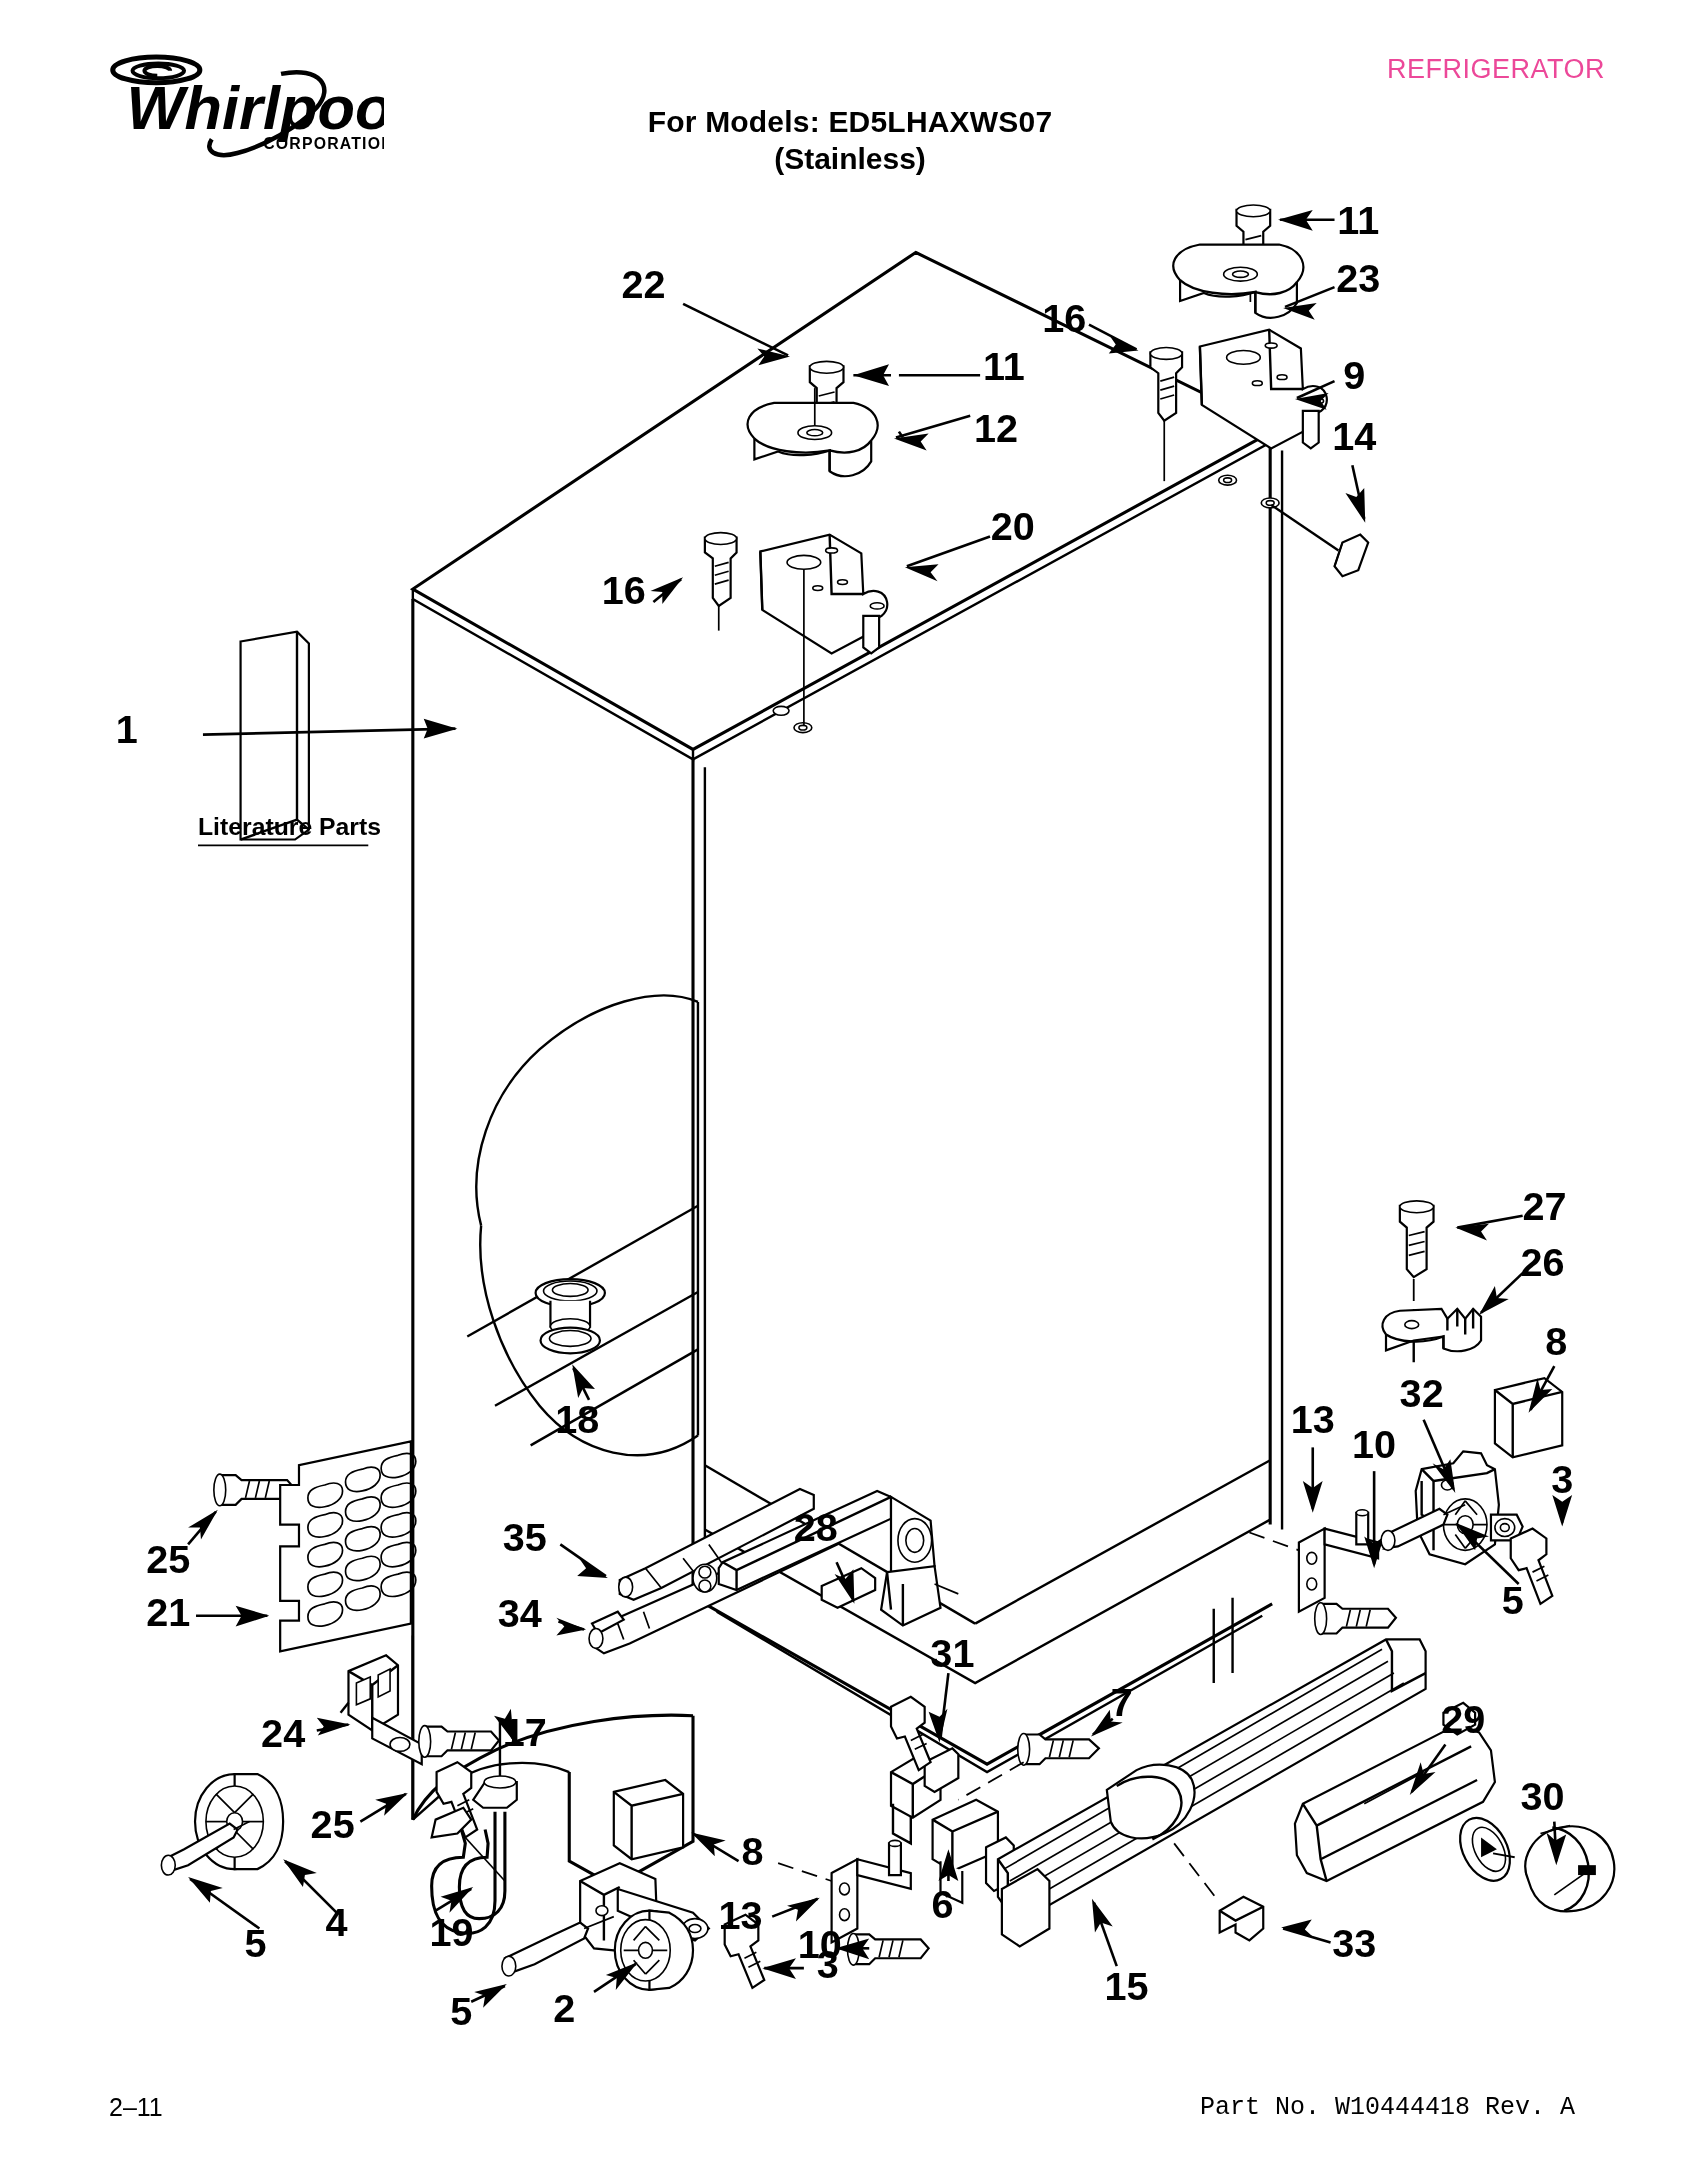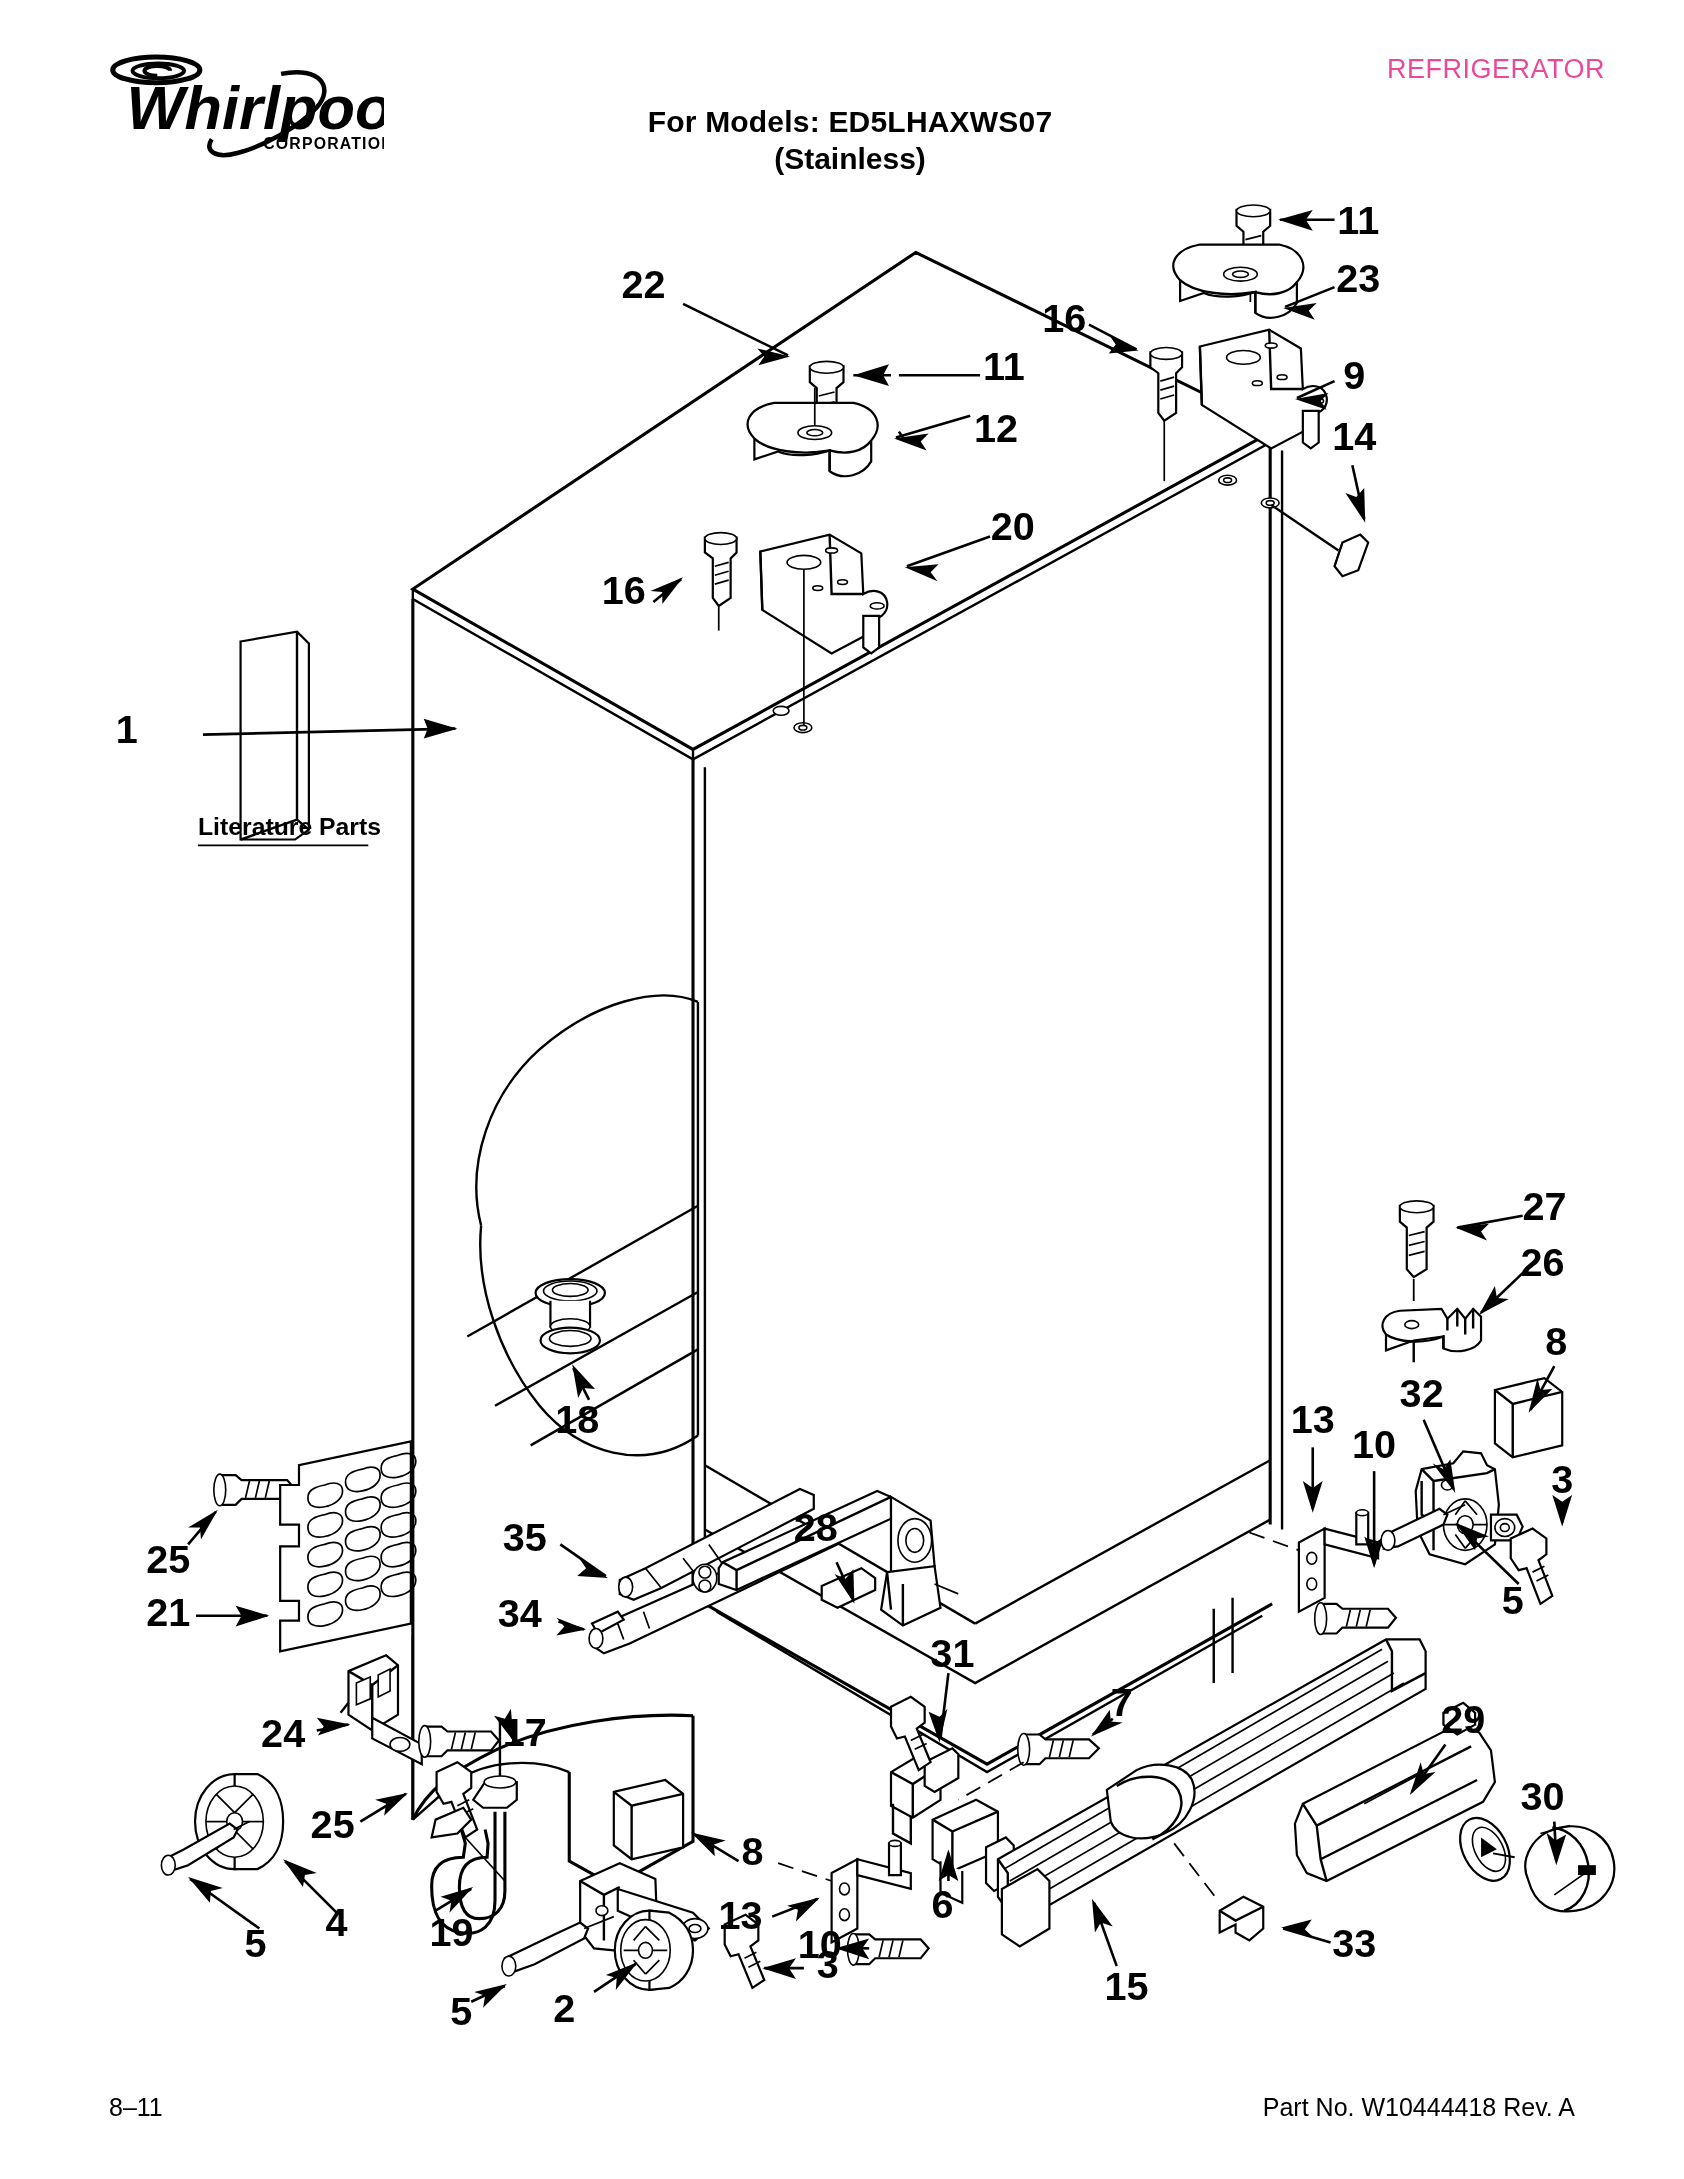--- a/index.html
+++ b/index.html
@@ -62,20 +62,21 @@
     position: absolute;
     left: 109px;
     bottom: 57px;
     font-size: 25px;
   }
   #footer-right {
     position: absolute;
     right: 109px;
     bottom: 57px;
     font-size: 25px;
+    font-family: Liberation Mono, monospace;
   }
 
   
   #drawing {
     position: absolute;
     left: 0;
     top: 0;
     width: 1684px;
     height: 2179px;
   }
@@ -841,17 +842,17 @@
       <text class="callout" x="1572" y="1358" text-anchor="middle" dominant-baseline="middle">8</text>
       <text class="callout" x="1578" y="1498" text-anchor="middle" dominant-baseline="middle">3</text>
       <text class="callout" x="1528" y="1620" text-anchor="middle" dominant-baseline="middle">5</text>
       <text class="callout" x="1558" y="1278" text-anchor="middle" dominant-baseline="middle">26</text>
       <text class="callout" x="1560" y="1222" text-anchor="middle" dominant-baseline="middle">27</text>
     </g>
 
   </svg>
   </div>
 
-  <div id="footer-left">8–11</div>
+  <div id="footer-left">2–11</div>
   <div id="footer-right">Part No. W10444418 Rev. A</div>
 
 </div>
 
 
 </body></html>

